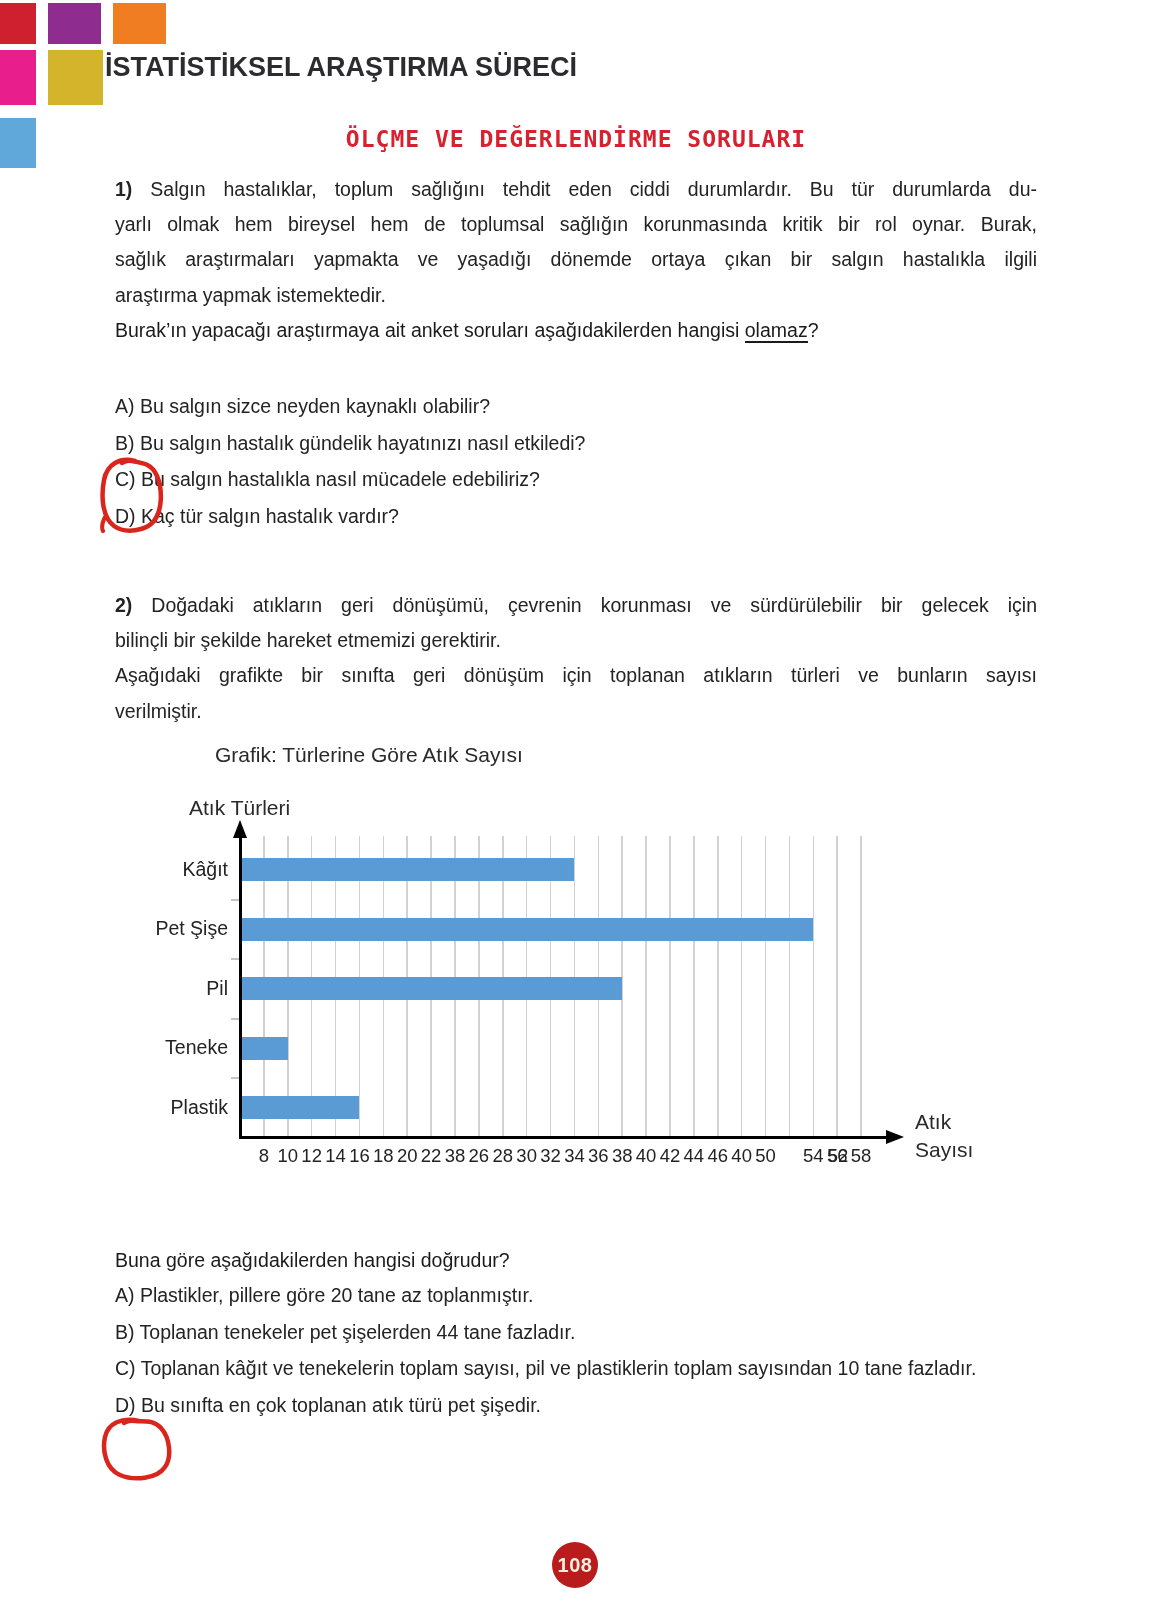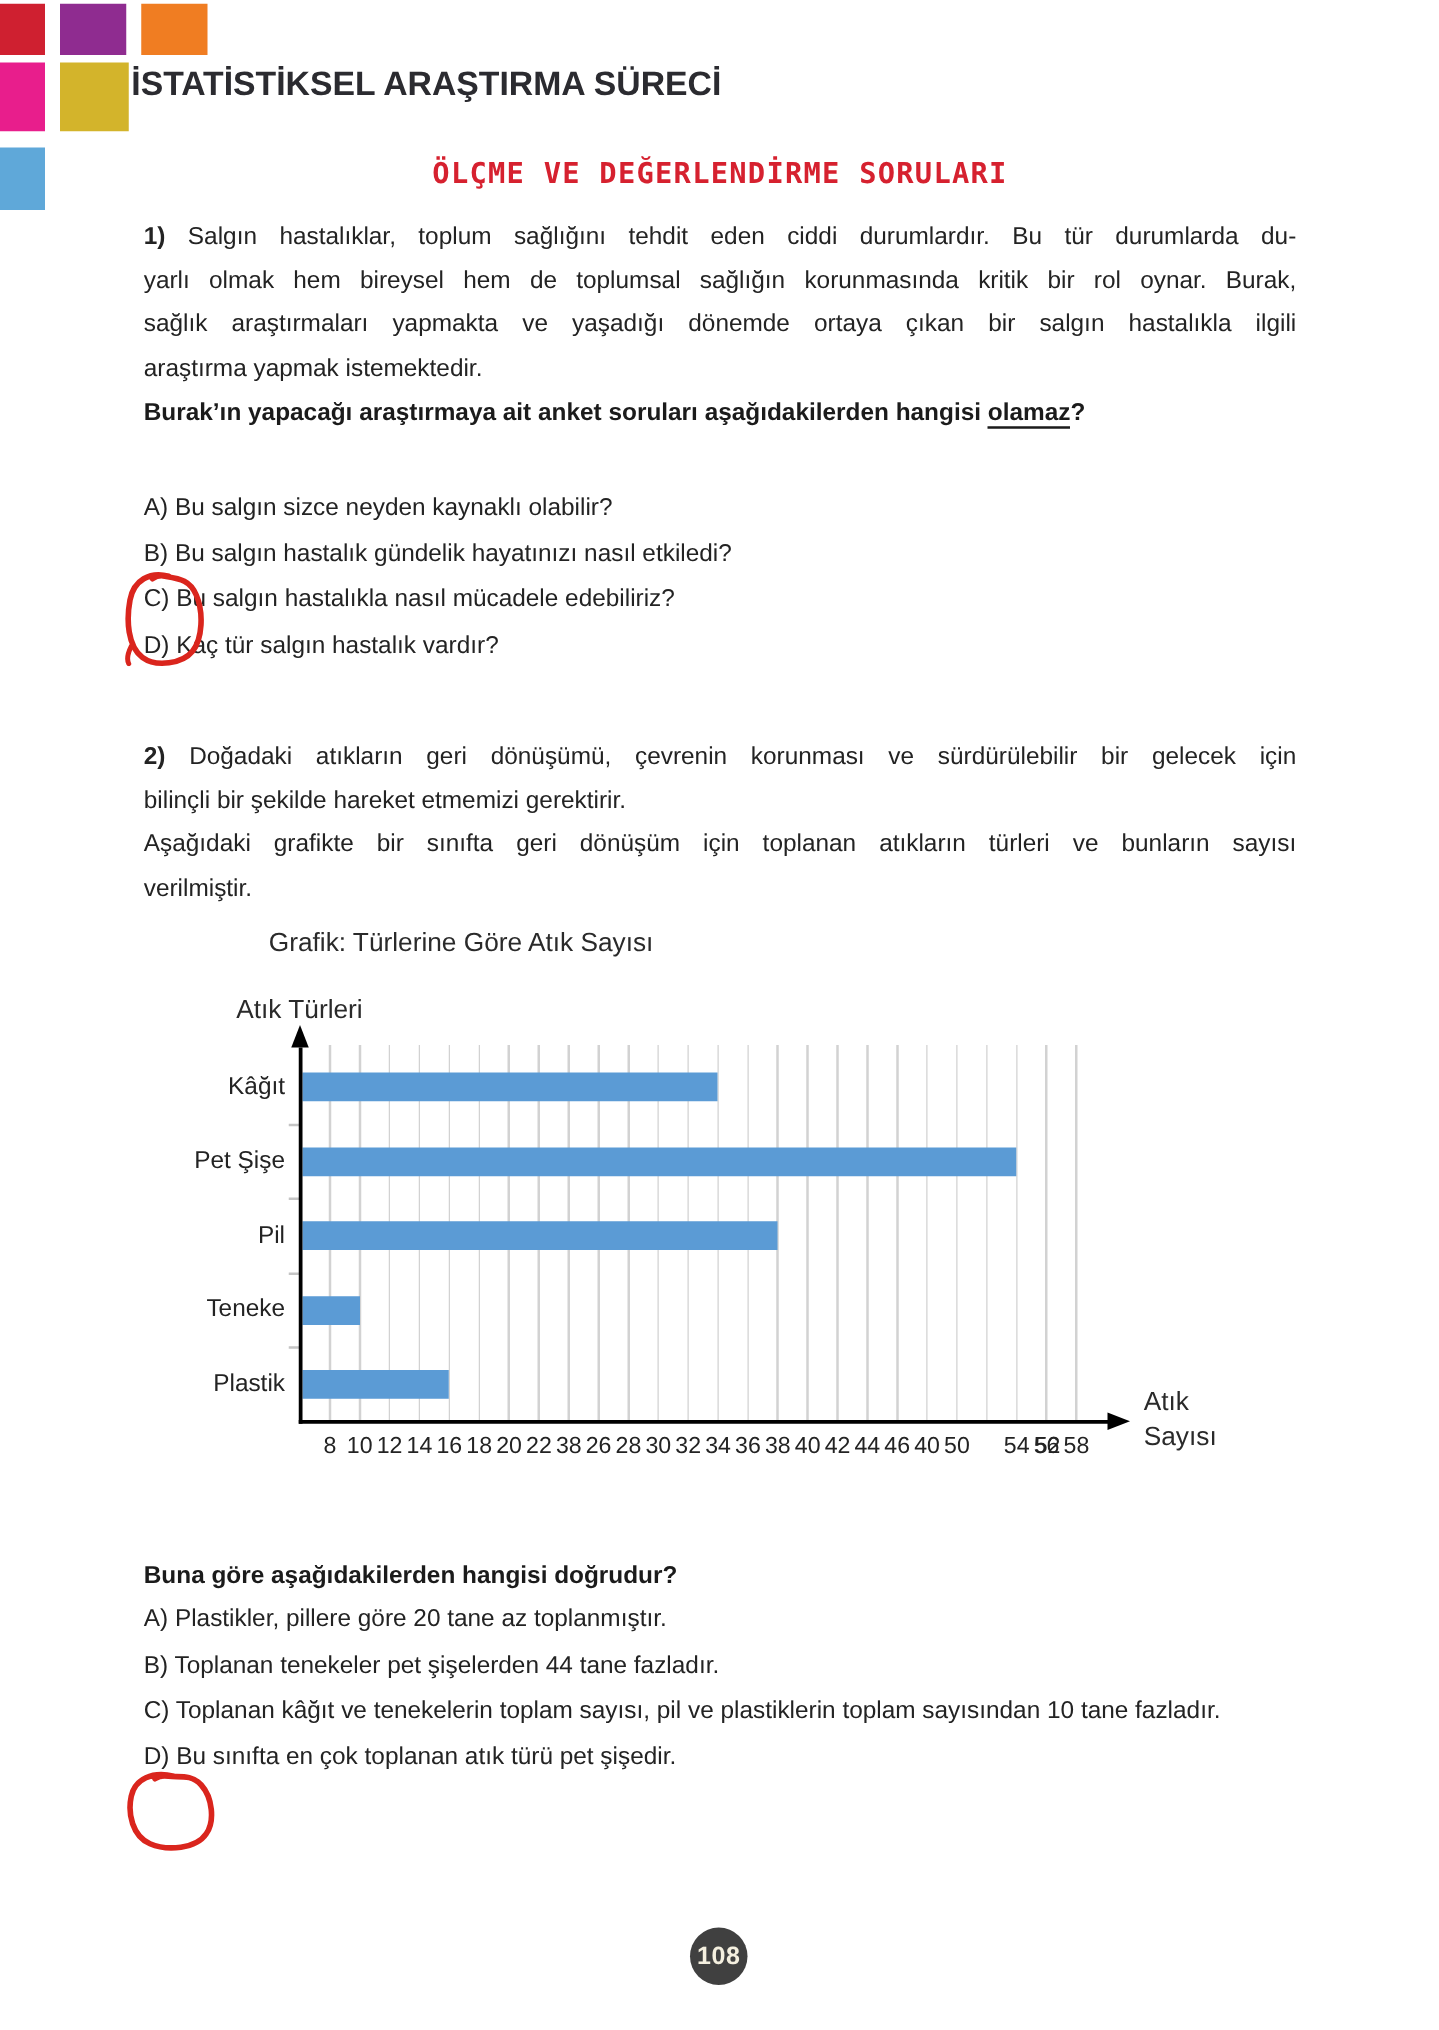--- a/index.html
+++ b/index.html
@@ -18,21 +18,21 @@
   
   .section-heading{
     position:absolute;left:115px;top:126px;width:922px;text-align:center;
     font-family:"DejaVu Sans Mono", monospace;font-weight:700;font-size:23px;
     color:#d6212f;letter-spacing:1px;
   }
   
   .para{position:absolute;left:115px;width:922px;font-size:19.5px;line-height:35.2px;color:#232323;}
   .pline{height:35.2px;}
   .jline{text-align:justify;text-align-last:justify;}
-  .boldline{font-weight:700;color:#1b1b1b;}
+  .boldline{font-weight:400;color:#1b1b1b;}
   .boldline u{text-decoration:none;border-bottom:2.5px solid #1b1b1b;padding-bottom:0px;}
   .qnum{font-weight:700;}
   
   .opts{position:absolute;left:115px;width:922px;font-size:19.5px;color:#232323;}
   .opt{line-height:36.5px;text-align:justify;}
   
   .chart-title{position:absolute;left:215px;top:743px;font-size:21px;color:#2a2a2a;}
   .chart-ylabel{position:absolute;left:189px;top:796px;font-size:21px;color:#2a2a2a;}
   .chart-xlabel{position:absolute;left:915px;top:1108px;width:86px;font-size:21px;line-height:28px;color:#2a2a2a;}
   .gridline{position:absolute;background:#d2d2d2;width:1.5px;}
@@ -42,21 +42,21 @@
   .yaxis{position:absolute;background:#000;}
   .xaxis{position:absolute;background:#000;}
   .yarrow{position:absolute;width:0;height:0;border-left:7px solid transparent;border-right:7px solid transparent;border-bottom:18px solid #000;}
   .xarrow{position:absolute;width:0;height:0;border-top:7px solid transparent;border-bottom:7px solid transparent;border-left:18px solid #000;}
   .ytick{position:absolute;background:#c4c4c4;height:2px;width:9px;}
   
   .hand-circle{position:absolute;pointer-events:none;}
   
   .page-badge{
     position:absolute;left:552px;top:1542px;width:46px;height:46px;border-radius:50%;
-    background:#404040;color:#f4efdf;font-size:20px;font-weight:700;
+    background:#b91c1c;color:#f4efdf;font-size:20px;font-weight:700;
     display:flex;align-items:center;justify-content:center;letter-spacing:0.5px;
   }
 </style>
 </head>
 <body>
 
 <div class="page">
 
   <div class="sq" style="left:0;top:3px;width:36px;height:41px;background:#cf2030;"></div>
   <div class="sq" style="left:48px;top:3px;width:53px;height:41px;background:#8f2c90;"></div>

